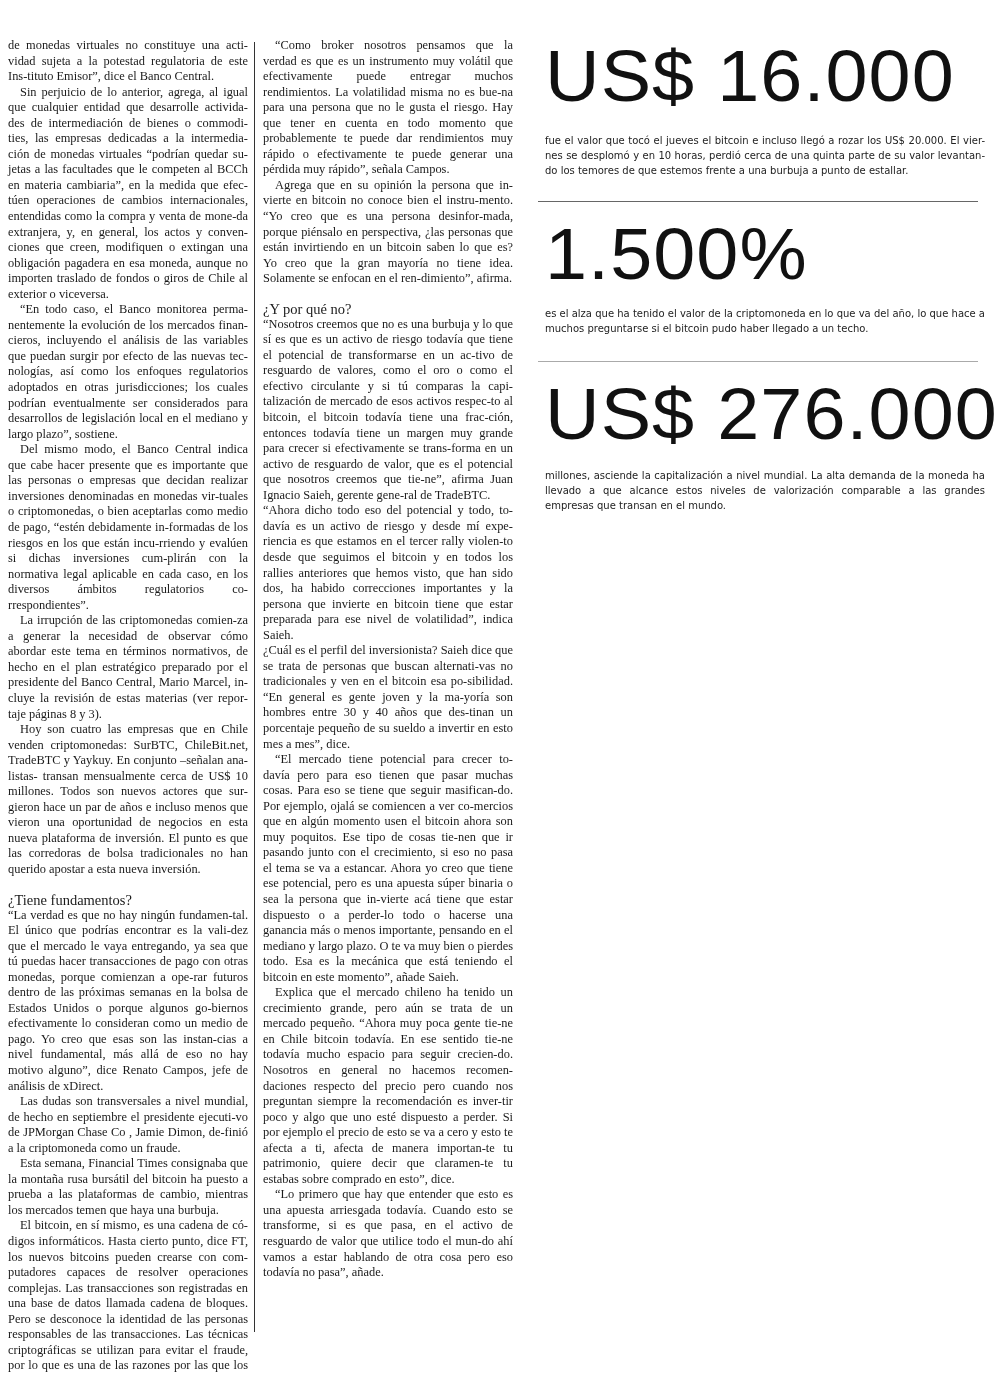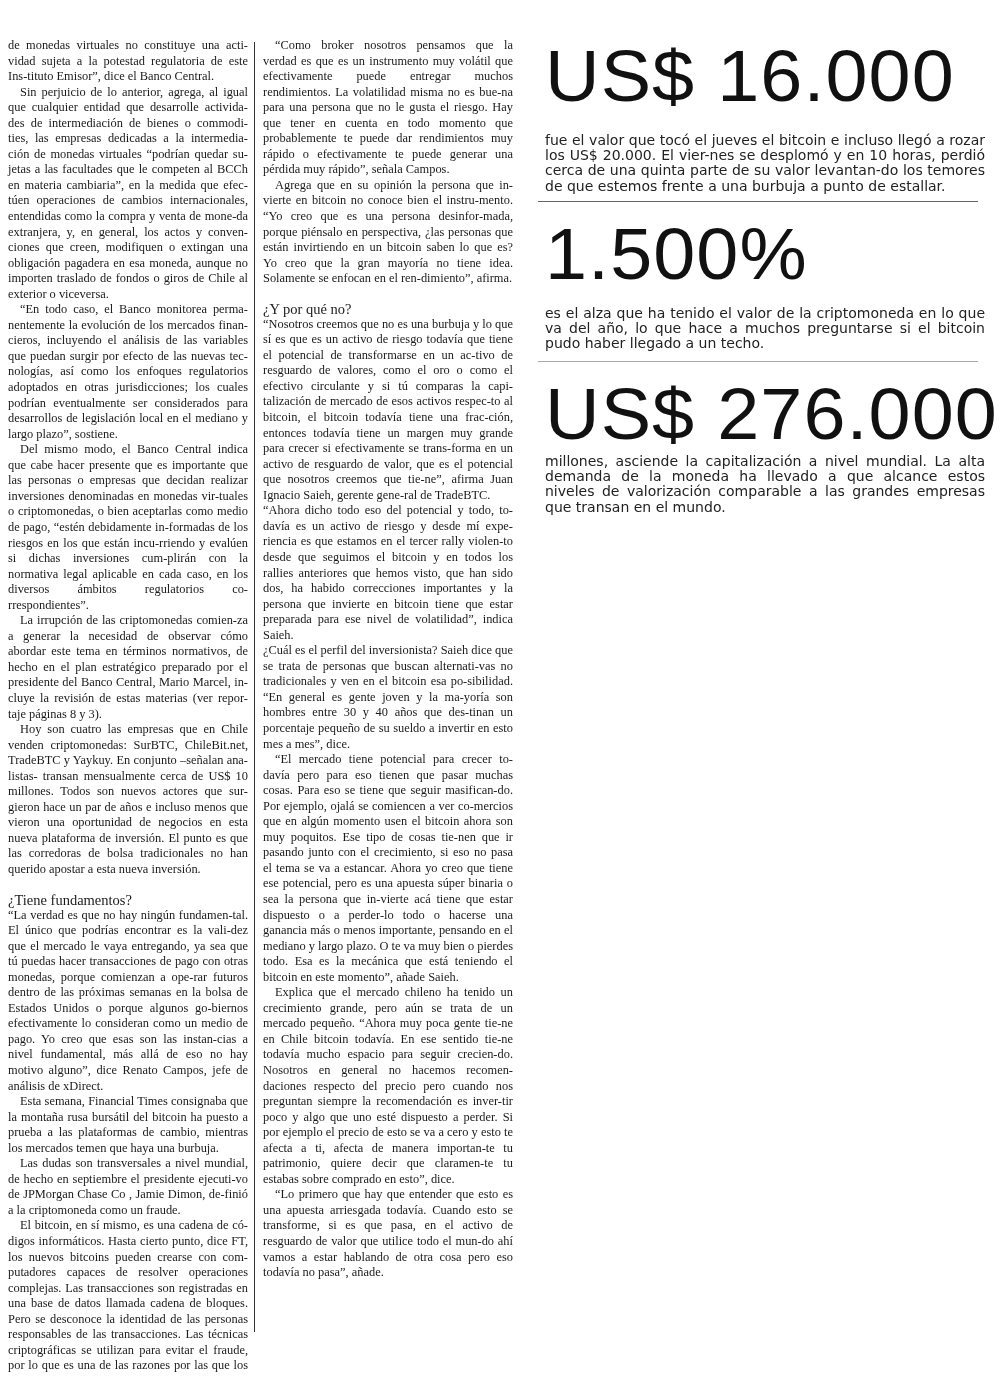--- a/index.html
+++ b/index.html
@@ -18,39 +18,39 @@
   .col h3 { margin: 14px 0 0 0; font-size: 14.5px; line-height: 16px; font-weight: normal; }
 
   .stats { position: absolute; left: 538px; top: 0; width: 440px; font-family: "DejaVu Sans", "Liberation Sans", sans-serif; }
   .stat { position: absolute; left: 7px; width: 440px; }
   .stat-value {
     font-family: "DejaVu Sans", sans-serif; font-weight: 200; font-size: 74px; line-height: 1;
     letter-spacing: 1px; color: #1a1a1a; white-space: nowrap;
     -webkit-text-stroke: 0; transform: scaleX(1.05); transform-origin: left;
   }
   .thin { font-family: "Liberation Sans", sans-serif; font-weight: normal; color: #111; }
-  .stat-desc { margin-top: 26px; font-size: 14px; line-height: 15.2px; color: #222; text-align: justify; }
+  .stat-desc { margin-top: 26px; font-size: 10px; line-height: 15.2px; color: #222; text-align: justify; }
   .hrule { position: absolute; left: 538px; width: 440px; height: 1px; background: #666; }
 </style>
 </head>
 <body>
 
 <div class="vrule"></div>
 
 <div class="col col-left">
   <p>de monedas virtuales no constituye una acti-vidad sujeta a la potestad regulatoria de este Ins-tituto Emisor”, dice el Banco Central.</p>
   <p class="ind">Sin perjuicio de lo anterior, agrega, al igual que cualquier entidad que desarrolle activida-des de intermediación de bienes o commodi-ties, las empresas dedicadas a la intermedia-ción de monedas virtuales “podrían quedar su-jetas a las facultades que le competen al BCCh en materia cambiaria”, en la medida que efec-túen operaciones de cambios internacionales, entendidas como la compra y venta de mone-da extranjera, y, en general, los actos y conven-ciones que creen, modifiquen o extingan una obligación pagadera en esa moneda, aunque no importen traslado de fondos o giros de Chile al exterior o viceversa.</p>
   <p class="ind">“En todo caso, el Banco monitorea perma-nentemente la evolución de los mercados finan-cieros, incluyendo el análisis de las variables que puedan surgir por efecto de las nuevas tec-nologías, así como los enfoques regulatorios adoptados en otras jurisdicciones; los cuales podrían eventualmente ser considerados para desarrollos de legislación local en el mediano y largo plazo”, sostiene.</p>
   <p class="ind">Del mismo modo, el Banco Central indica que cabe hacer presente que es importante que las personas o empresas que decidan realizar inversiones denominadas en monedas vir-tuales o criptomonedas, o bien aceptarlas como medio de pago, “estén debidamente in-formadas de los riesgos en los que están incu-rriendo y evalúen si dichas inversiones cum-plirán con la normativa legal aplicable en cada caso, en los diversos ámbitos regulatorios co-rrespondientes”.</p>
   <p class="ind">La irrupción de las criptomonedas comien-za a generar la necesidad de observar cómo abordar este tema en términos normativos, de hecho en el plan estratégico preparado por el presidente del Banco Central, Mario Marcel, in-cluye la revisión de estas materias (ver repor-taje páginas 8 y 3).</p>
   <p class="ind">Hoy son cuatro las empresas que en Chile venden criptomonedas: SurBTC, ChileBit.net, TradeBTC y Yaykuy. En conjunto –señalan ana-listas- transan mensualmente cerca de US$ 10 millones.  Todos son nuevos actores que sur-gieron hace un par de años e incluso menos que vieron una oportunidad de negocios en esta nueva plataforma de inversión. El punto es que las corredoras de bolsa tradicionales no han querido apostar a esta nueva inversión.</p>
   <h3>¿Tiene fundamentos?</h3>
   <p>“La verdad es que no hay ningún fundamen-tal. El único que podrías encontrar es la vali-dez que el mercado le vaya entregando, ya sea que tú puedas hacer transacciones de pago con otras monedas, porque comienzan a ope-rar futuros dentro de las próximas semanas en la bolsa de Estados Unidos o porque algunos go-biernos efectivamente lo consideran como un medio de pago. Yo creo que esas son las instan-cias a nivel fundamental, más allá de eso no hay motivo alguno”, dice Renato Campos, jefe de análisis de xDirect.</p>
+  <p class="ind">Las dudas son transversales a nivel mundial, de hecho en septiembre el presidente ejecuti-vo de JPMorgan Chase Co , Jamie Dimon, de-finió a la criptomoneda como un fraude.</p>
   <p class="ind">Esta semana, Financial Times consignaba que la montaña rusa bursátil del bitcoin ha puesto a prueba a las plataformas de cambio, mientras los mercados temen que haya una burbuja.</p>
-  <p class="ind">Las dudas son transversales a nivel mundial, de hecho en septiembre el presidente ejecuti-vo de JPMorgan Chase Co , Jamie Dimon, de-finió a la criptomoneda como un fraude.</p>
   <p class="ind">El bitcoin, en sí mismo, es una cadena de có-digos informáticos. Hasta cierto punto, dice FT, los nuevos bitcoins pueden crearse con com-putadores capaces de resolver operaciones complejas. Las transacciones son registradas en una base de datos llamada cadena de bloques. Pero se desconoce la identidad de las personas responsables de las transacciones. Las técnicas criptográficas se utilizan para evitar el fraude, por lo que es una de las razones por las que los bitcoins y otras como Ethereum son llamadas criptomonedas. “En el proceso no intervie-nen ni gobiernos, ni bancos. Y todo ello ha ter-minado en una obsesión por la inversión. Las</p>
 </div>
 
 <div class="col col-mid">
   <p class="ind">“Como broker nosotros pensamos que la verdad es que es un instrumento muy volátil que efectivamente puede entregar muchos rendimientos. La volatilidad misma no es bue-na para una persona que no le gusta el riesgo. Hay que tener en cuenta en todo momento que probablemente te puede dar rendimientos muy rápido o efectivamente te puede generar una pérdida muy rápido”, señala Campos.</p>
   <p class="ind">Agrega que en su opinión la persona que in-vierte en bitcoin no conoce bien el instru-mento. “Yo creo que es una persona desinfor-mada, porque piénsalo en perspectiva, ¿las personas que están invirtiendo en un bitcoin saben lo que es? Yo creo que la gran mayoría no tiene idea. Solamente se enfocan en el ren-dimiento”, afirma.</p>
   <h3>¿Y por qué no?</h3>
   <p>“Nosotros creemos que no es una burbuja y lo que sí es que es un activo de riesgo todavía que tiene el potencial de transformarse en un ac-tivo de resguardo de valores, como el oro o como el efectivo circulante y si tú comparas la capi-talización de mercado de esos activos respec-to al bitcoin, el bitcoin todavía tiene una frac-ción, entonces todavía tiene un margen muy grande para crecer si efectivamente se trans-forma en un activo de resguardo de valor, que es el potencial que nosotros creemos que tie-ne”, afirma Juan Ignacio Saieh, gerente gene-ral de TradeBTC.</p>
   <p>“Ahora dicho todo eso del potencial y todo, to-davía es un activo de riesgo y desde mí expe-riencia es que estamos en el tercer rally violen-to desde que seguimos el bitcoin y en todos los rallies anteriores que hemos visto, que han sido dos, ha habido correcciones importantes y la persona que invierte en bitcoin tiene que estar preparada para ese nivel de volatilidad”, indica Saieh.</p>
   <p>¿Cuál es el perfil del inversionista? Saieh dice que se trata de personas que buscan alternati-vas no tradicionales y ven en el bitcoin esa po-sibilidad. “En general es gente joven y la ma-yoría son hombres entre 30 y 40 años que des-tinan un porcentaje pequeño de su sueldo a invertir en esto mes a mes”, dice.</p>
@@ -63,18 +63,18 @@
   <div class="stat" style="top:40px;">
     <div class="stat-value thin" style="font-size:72px;">US$ 16.000</div>
     <div class="stat-desc" style="margin-top:21px;">fue el valor que tocó el jueves el bitcoin e incluso llegó a rozar los US$ 20.000. El vier-nes se desplomó y en 10 horas, perdió cerca de una quinta parte de su valor levantan-do los temores de que estemos frente a una burbuja a punto de estallar.</div>
   </div>
   <div class="stat" style="top:218px;">
     <div class="stat-value thin" style="font-size:72px;">1.500%</div>
     <div class="stat-desc" style="margin-top:16px;">es el alza que ha tenido el valor de la criptomoneda en lo que va del año, lo que hace a muchos preguntarse si el bitcoin pudo haber llegado a un techo.</div>
   </div>
   <div class="stat" style="top:378px;">
     <div class="stat-value thin" style="font-size:72px;">US$ 276.000</div>
-    <div class="stat-desc" style="margin-top:4px;">millones, asciende la capitalización a nivel mundial. La alta demanda de la moneda ha llevado a que alcance estos niveles de valorización comparable a las grandes empresas que transan en el mundo.</div>
+    <div class="stat-desc" style="margin-top:18px;">millones, asciende la capitalización a nivel mundial. La alta demanda de la moneda ha llevado a que alcance estos niveles de valorización comparable a las grandes empresas que transan en el mundo.</div>
   </div>
 </div>
 
 <div class="hrule" style="top:201px;"></div>
 <div class="hrule" style="top:361px; background:#aaa;"></div>
 
 </body></html>

